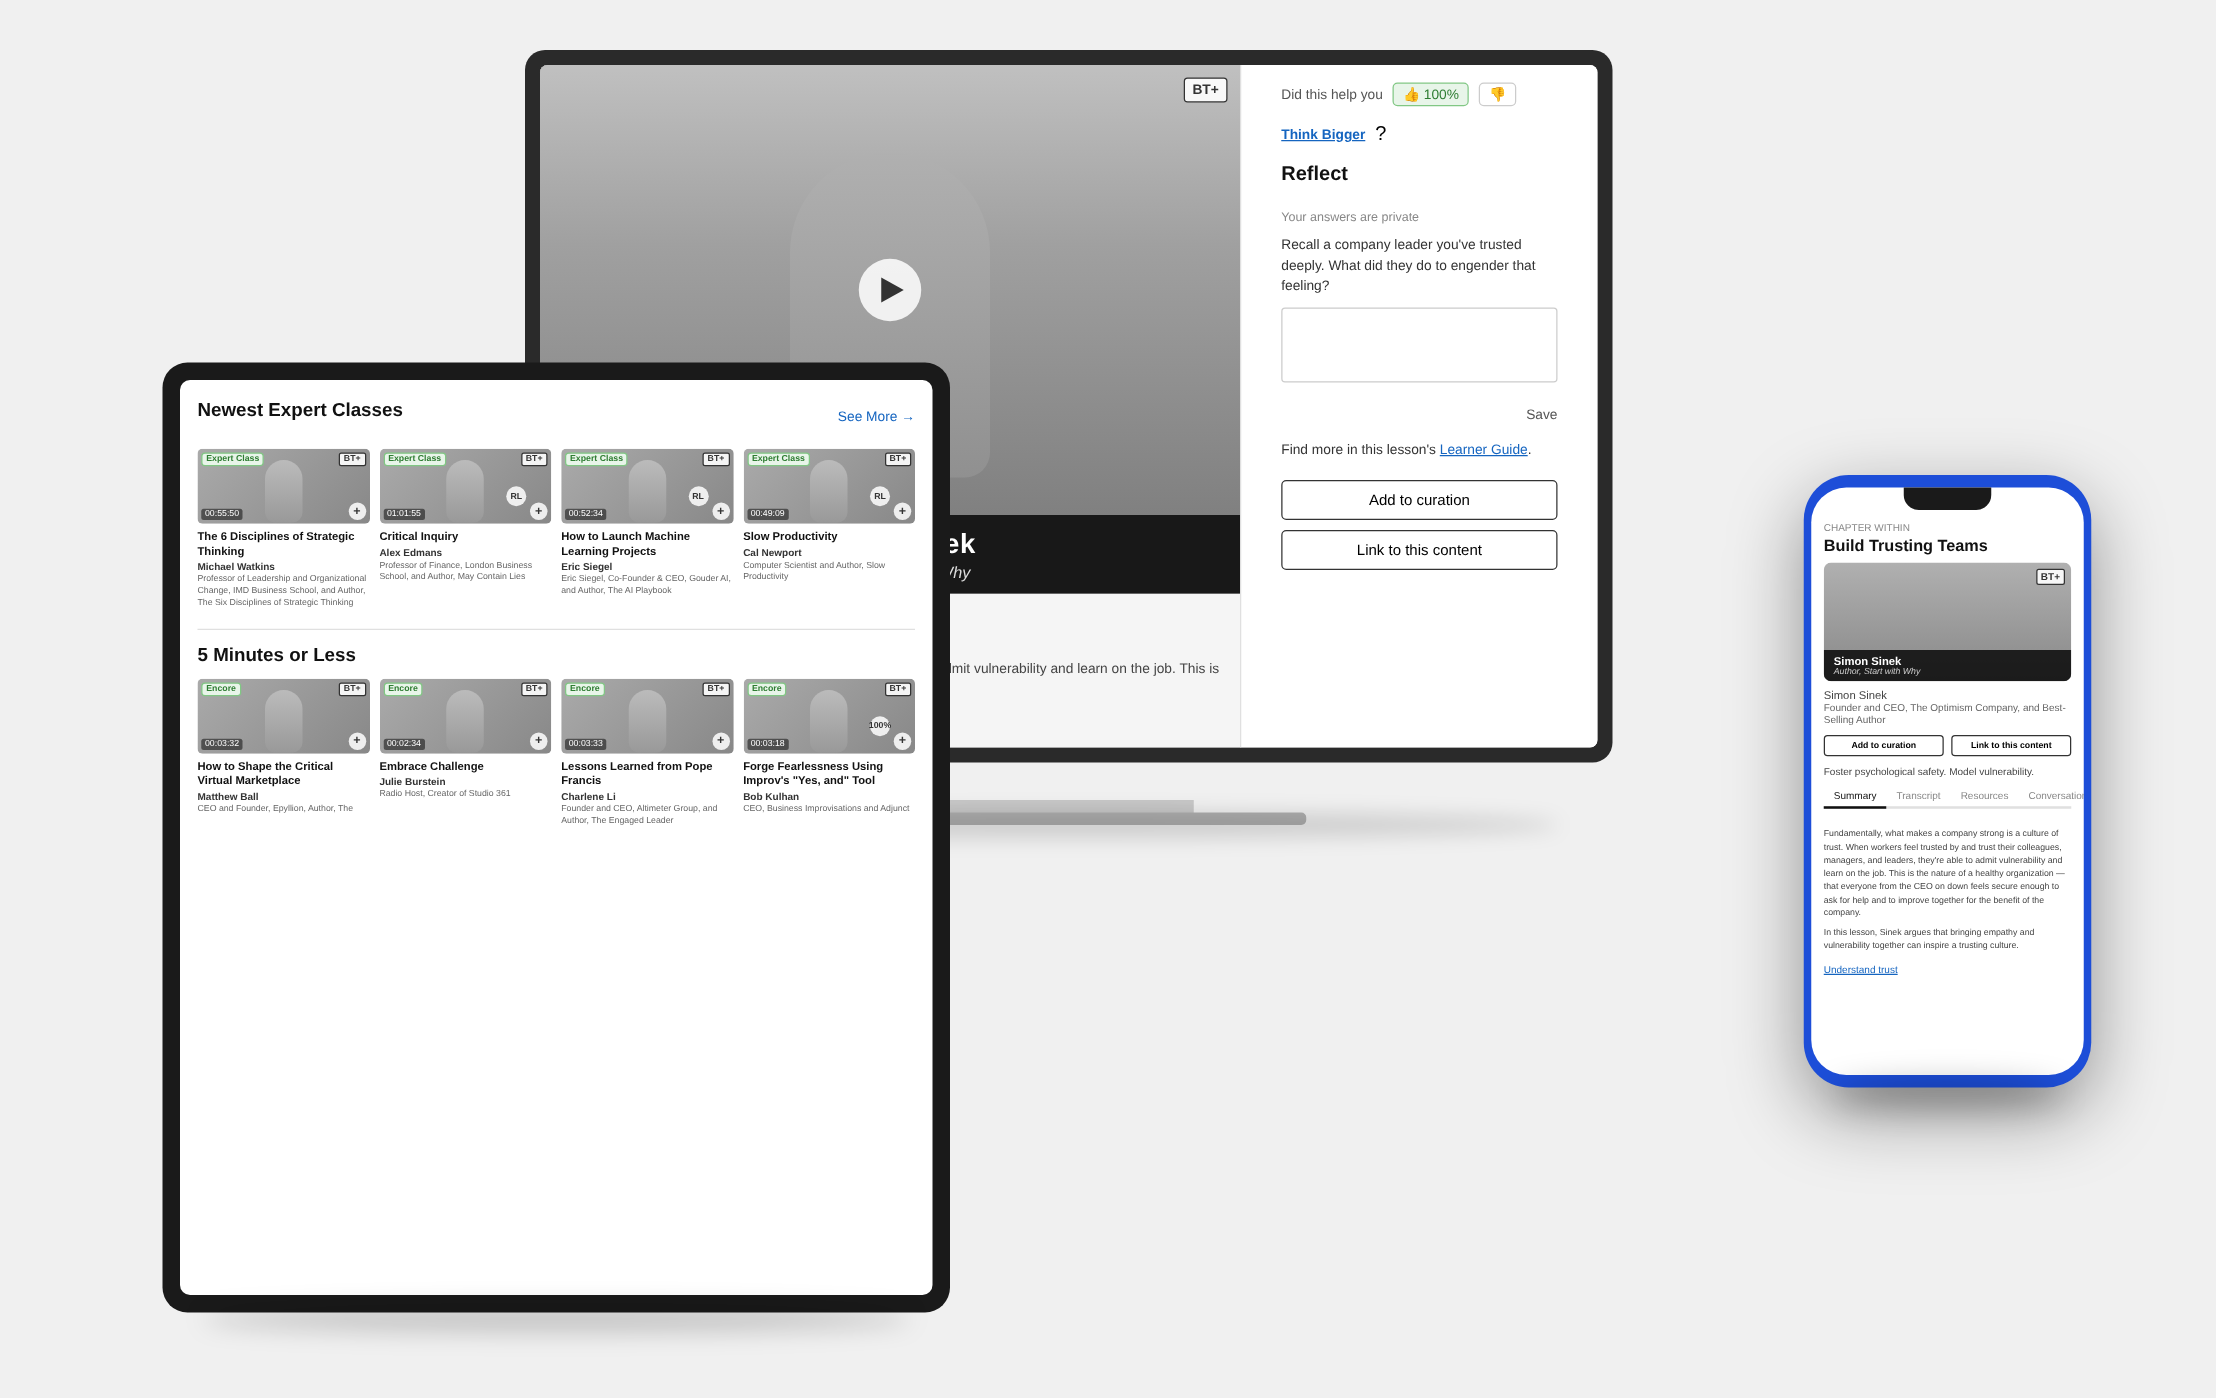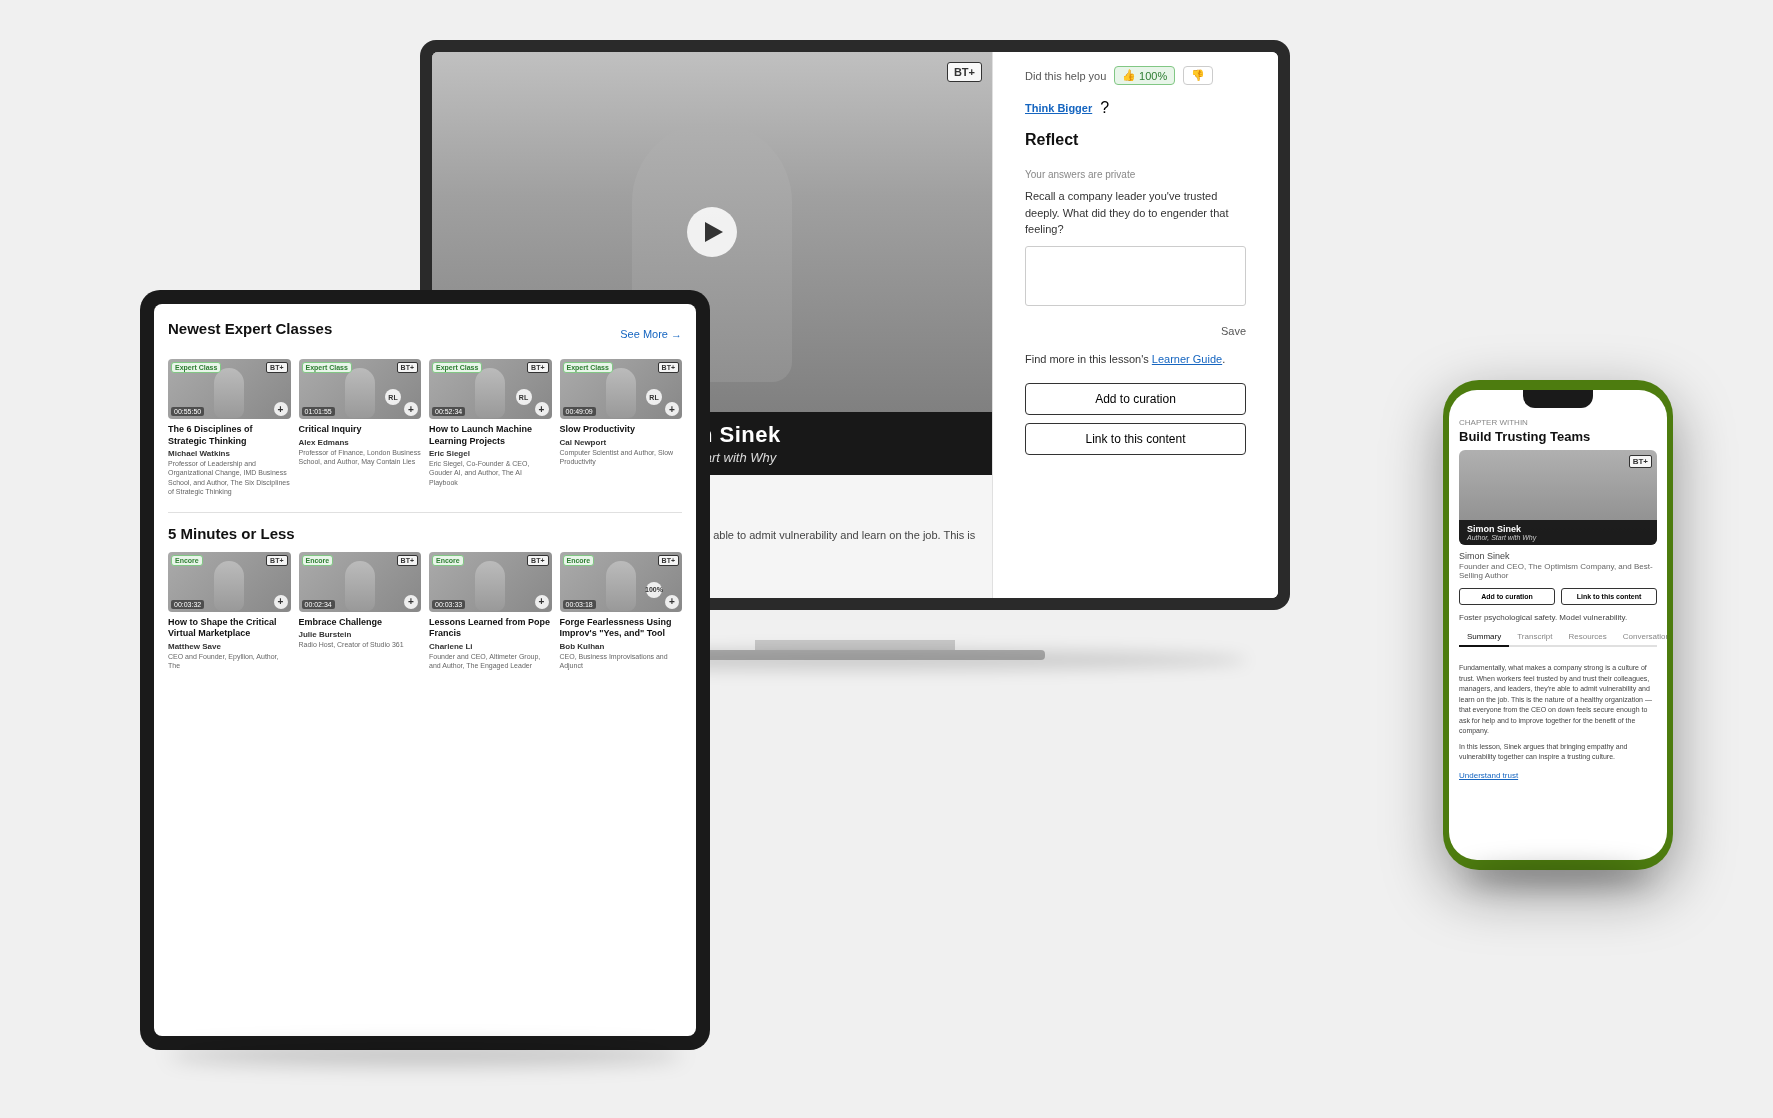--- a/index.html
+++ b/index.html
@@ -275,22 +275,22 @@
       gap: 6px;
     }
     .action-btn.link-btn {
       
     }
 
     
     .tablet {
       position: absolute;
       top: 290px;
-      left: 140px;
-      width: 570px;
+      left: 130px;
+      width: 630px;
       height: 760px;
       z-index: 5;
     }
     .tablet-body {
       width: 100%;
       height: 100%;
       background: #1a1a1a;
       border-radius: 20px;
       padding: 14px;
     }
@@ -432,21 +432,21 @@
       position: absolute;
       top: 380px;
       right: 100px;
       width: 230px;
       height: 490px;
       z-index: 10;
     }
     .phone-body {
       width: 100%;
       height: 100%;
-      background: #4d7c0f;
+      background: #1d4ed8;
       border-radius: 36px;
       padding: 10px 6px;
       box-shadow: 0 20px 60px rgba(0,0,0,0.4);
     }
     .phone-notch {
       width: 70px;
       height: 18px;
       background: #1a1a1a;
       border-radius: 0 0 12px 12px;
       position: absolute;
@@ -786,21 +786,21 @@
             <div class="card-thumb">
               <div class="card-thumb-bg">
                   <div class="card-thumb-person"></div>
                 </div>
               <span class="card-badge">Encore</span>
               <span class="card-time">00:03:32</span>
               <span class="card-bt-logo">BT+</span>
               <span class="card-plus-btn">+</span>
             </div>
             <div class="card-title">How to Shape the Critical Virtual Marketplace</div>
-            <div class="card-author">Matthew Save</div>
+            <div class="card-author">Matthew Ball</div>
             <div class="card-desc">CEO and Founder, Epyllion, Author, The</div>
           </div>
 
           <div class="card">
             <div class="card-thumb">
               <div class="card-thumb-bg">
                   <div class="card-thumb-person"></div>
                 </div>
               <span class="card-badge">Encore</span>
               <span class="card-time">00:02:34</span>

